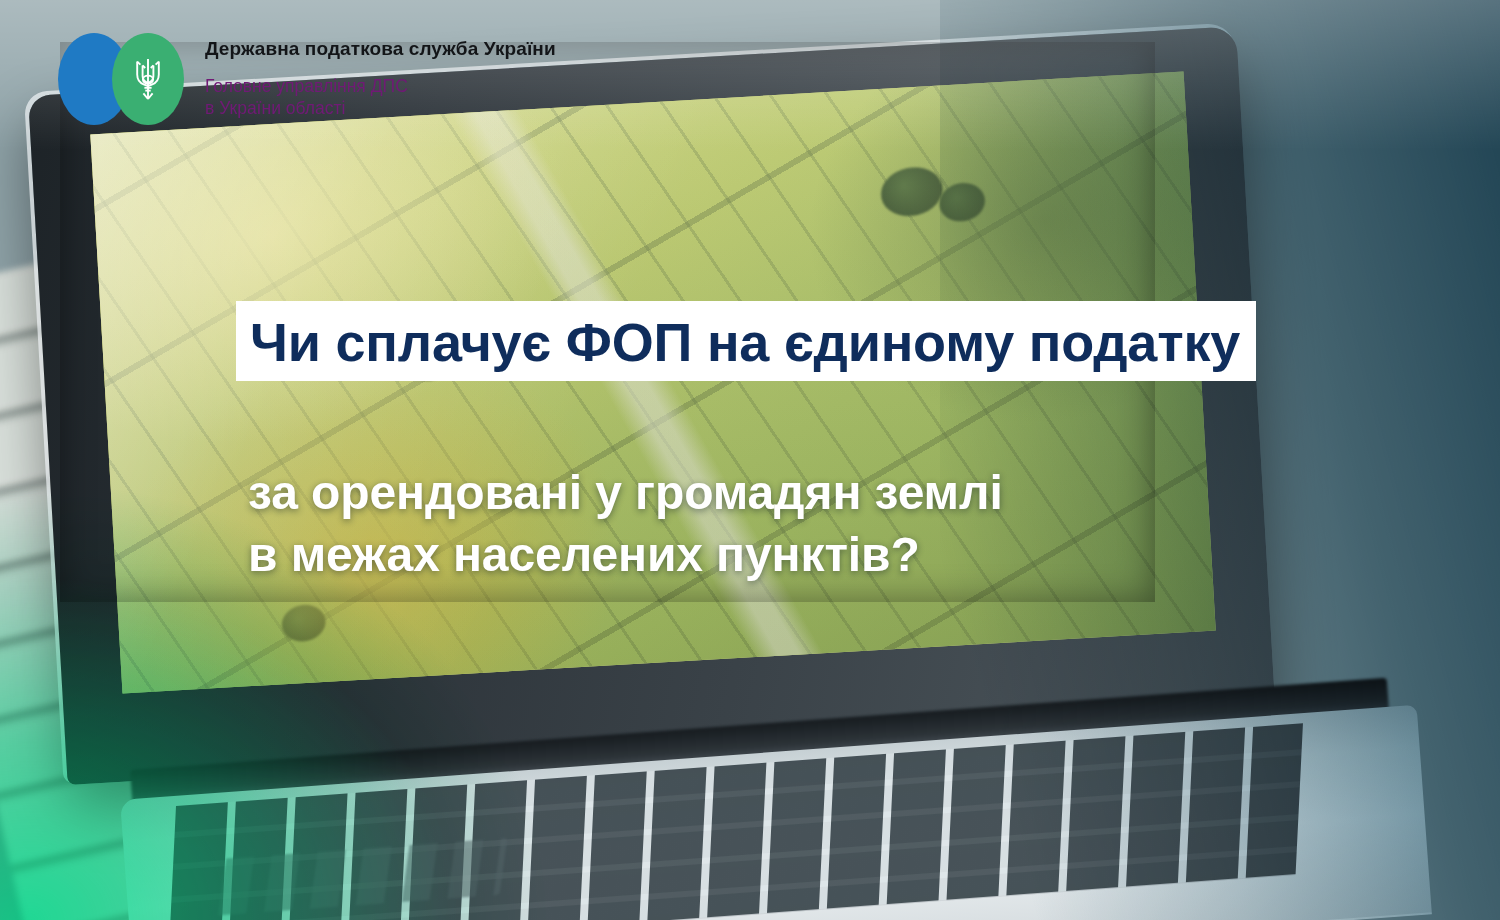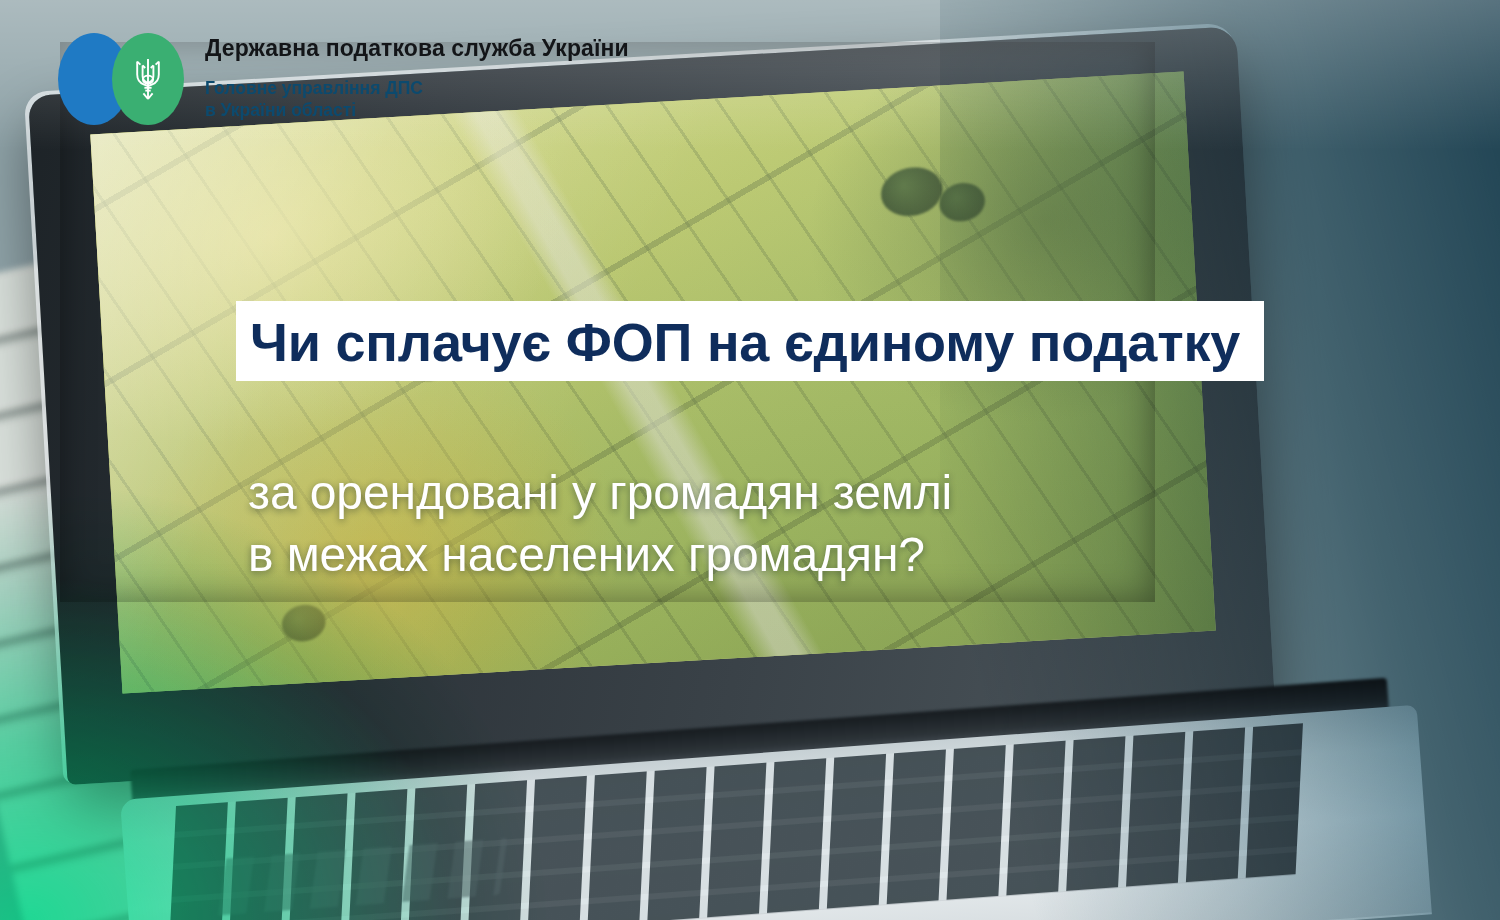--- a/index.html
+++ b/index.html
@@ -185,46 +185,46 @@
   }
   .dot { width: 72px; height: 92px; border-radius: 50%; }
   .dot-blue { background: #1f7ac4; }
   .dot-green {
     background: #3aaf72; margin-left: -18px;
     display: flex; align-items: center; justify-content: center;
   }
   .dot-green svg { display:block; }
   .brand-text { margin-left: 21px; line-height: 1.0; }
   .brand-line1 {
-    font-size: 23px; font-weight: 700; color: #131518;
+    font-size: 19px; font-weight: 700; color: #131518;
     letter-spacing: 0.1px; white-space: nowrap;
   }
   .brand-line2 {
-    margin-top: 17px; font-size: 17.5px; font-weight: 700; color: #0c4a6e;
+    margin-top: 17px; font-size: 17.5px; font-weight: 400; color: #701a75;
     line-height: 1.28; white-space: nowrap;
   }
 
   
   .headline {
     position: absolute; left: 236px; top: 301px;
     font-size: 54px; font-weight: 800; color: #0f2d5c;
     line-height: 1.0;
     letter-spacing: -0.2px;
   }
   .hl-row { display: block; }
   .hl-row span {
     display: inline-block;
     background: #ffffff;
-    padding: 14px 24px 12px 14px;
+    padding: 14px 16px 12px 14px;
     text-align: center;
   }
 
   .subhead {
     position: absolute; left: 248px; top: 462px;
-    font-size: 48px; font-weight: 400; color: #ffffff;
+    font-size: 48px; font-weight: 700; color: #ffffff;
     line-height: 1.30;
     letter-spacing: -0.1px;
     text-shadow: 0 2px 7px rgba(12,30,34,0.48);
   }
   .sh-row { display: block; white-space: nowrap; }
 </style>
 </head>
 <body>
 
 <div id="stage">
@@ -289,16 +289,16 @@
   </div>
 
   <div class="headline">
     <div class="hl-row">
       <span>Чи сплачує ФОП на єдиному податку</span>
     </div>
   </div>
 
   <div class="subhead">
     <div class="sh-row">за орендовані у громадян землі</div>
-    <div class="sh-row">в межах населених громадян?</div>
+    <div class="sh-row">в межах населених пунктів?</div>
   </div>
 
 </div>
 
 </body></html>

